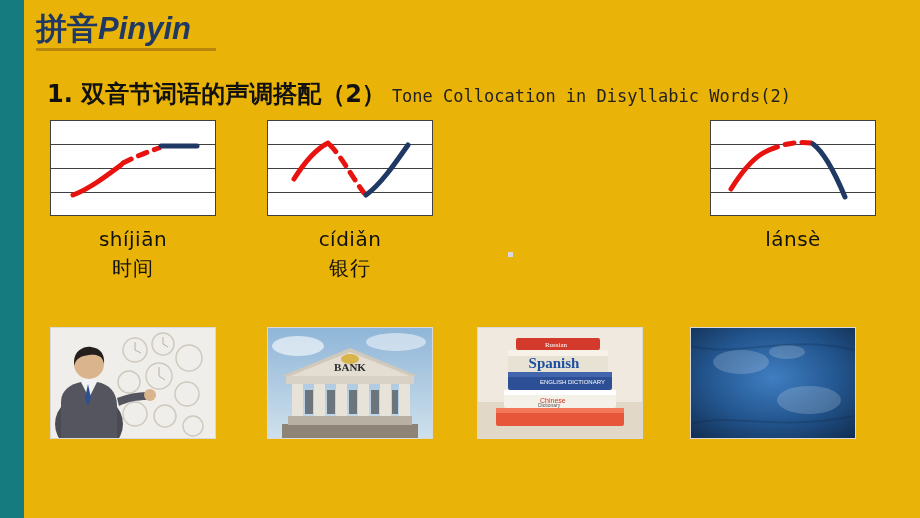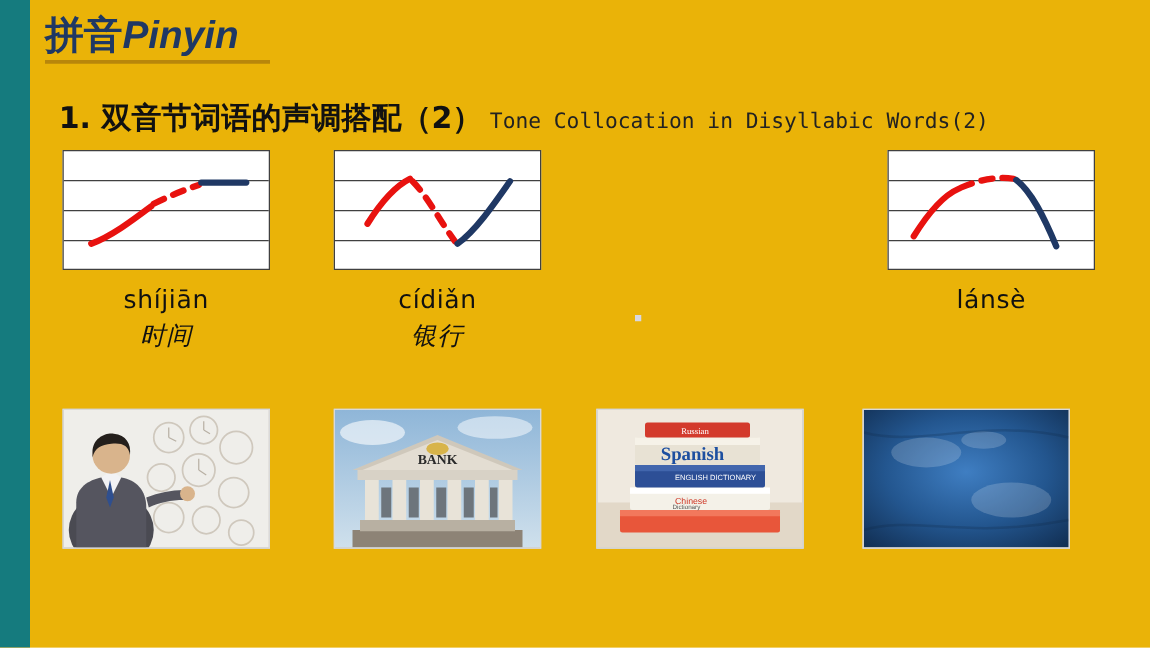--- a/index.html
+++ b/index.html
@@ -122,21 +122,20 @@
     font-family: "DejaVu Sans", sans-serif;
     letter-spacing: 0.5px;
   }
   .hanzi {
     text-align: center;
     font-size: 20px;
     color: #111111;
     margin-top: 4px;
     font-family: "DejaVu Sans", sans-serif;
     letter-spacing: 1px;
-    font-style: italic;
   }
   
   .photos {
     position: absolute;
     top: 327px;
     left: 0;
     width: 920px;
     height: 114px;
   }
   .photo {

